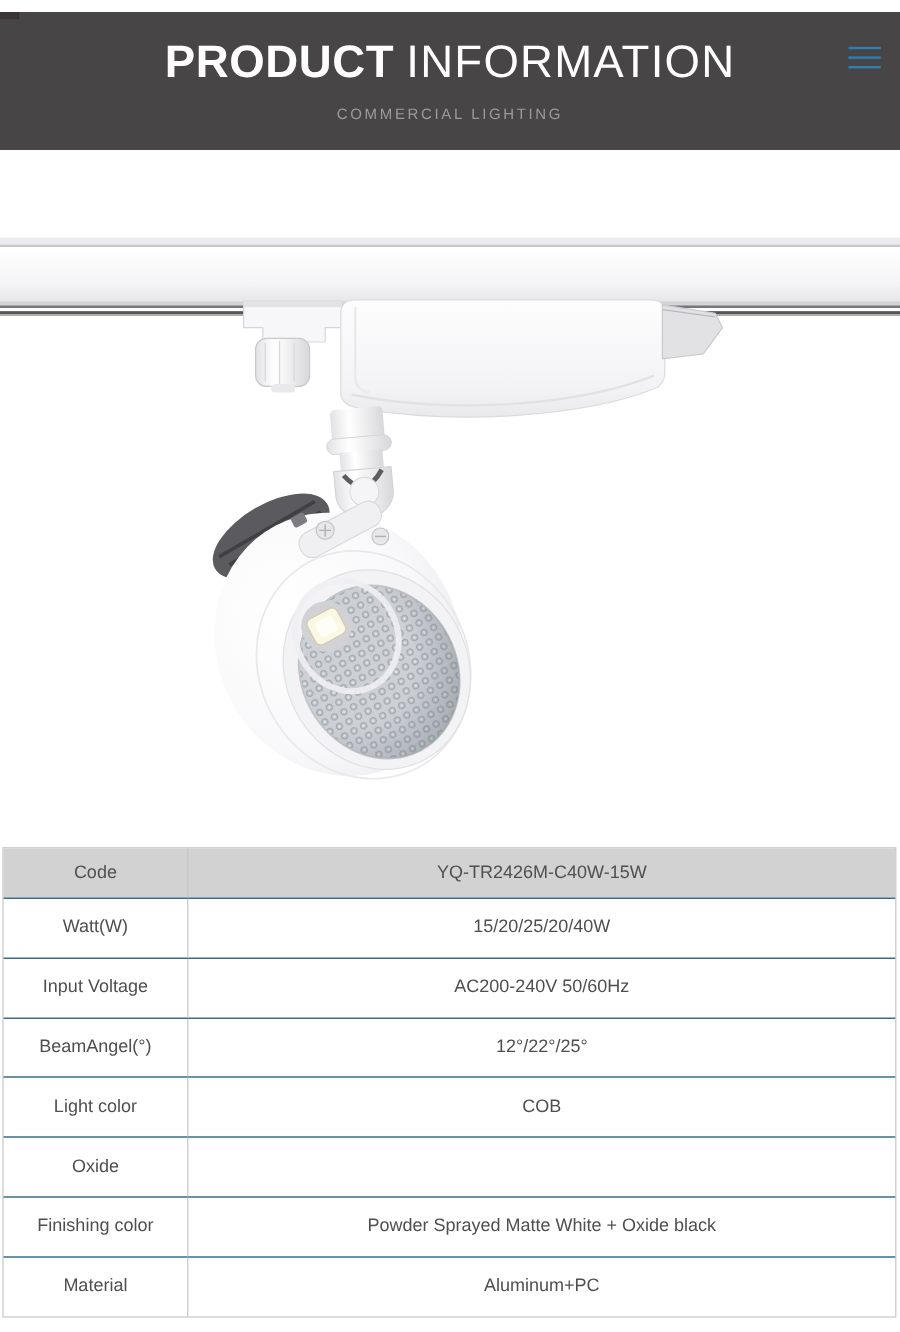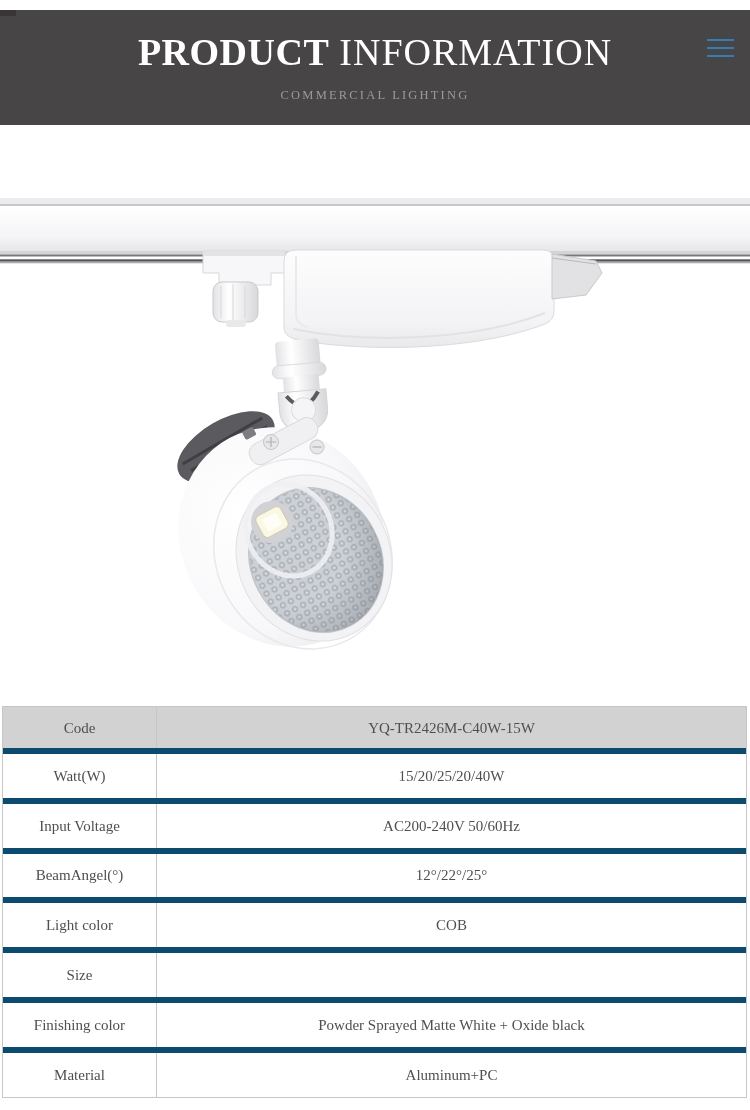--- a/index.html
+++ b/index.html
@@ -1,19 +1,19 @@
 <!DOCTYPE html>
 <html><head>
 <meta charset="utf-8">
 <style>
   html,body{margin:0;padding:0;background:#ffffff;}
   .page{
     position:relative;width:750px;height:1110px;margin:0 auto;
     background:#ffffff;overflow:hidden;
-    font-family:Liberation Serif, serif;
+    font-family:Liberation Sans, sans-serif;
   }
   
   .header{
     position:absolute;top:10px;left:0;width:750px;height:115px;
     background:#474545;
     display:flex;flex-direction:column;align-items:center;justify-content:center;
     gap:17px;
   }
   .corner-mark{position:absolute;top:0;left:0;width:16px;height:6px;background:#3b3434;}
   .title{color:#ffffff;font-size:38px;line-height:1;display:flex;gap:10px;align-items:baseline;white-space:nowrap;}
@@ -26,21 +26,21 @@
   }
   .menu span{display:block;height:2px;background:#2e7fb5;}
   
   .product-figure{position:absolute;top:130px;left:0;width:750px;height:560px;}
   .product-figure svg{display:block;width:750px;height:560px;}
   
   .spec-table{
     position:absolute;top:706px;left:2px;width:745px;
     border:1px solid #c6c6c6;box-sizing:border-box;
   }
-  .spec-row{display:flex;height:49.8px;border-top:6px solid #0c4a6e;box-sizing:border-box;}
+  .spec-row{display:flex;height:49.8px;border-top:1px solid #0c4a6e;box-sizing:border-box;}
   .spec-row:first-child{border-top:none;}
   .spec-row--head{height:41px;background:#d2d2d2;justify-content:flex-end;}
   .spec-cell{display:flex;align-items:center;justify-content:center;
     color:#4f4f4f;font-size:15px;line-height:1.2;text-align:center;}
   .spec-label{width:154px;border-right:1px solid #c6c6c6;box-sizing:border-box;flex-shrink:0;}
   .spec-value{flex:1;padding:12px 10px;}
 </style>
 </head>
 <body>
 
@@ -168,21 +168,21 @@
       </div>
       <div class="spec-row">
         <div class="spec-cell spec-label">BeamAngel(°)</div>
         <div class="spec-cell spec-value">12°/22°/25°</div>
       </div>
       <div class="spec-row">
         <div class="spec-cell spec-label">Light color</div>
         <div class="spec-cell spec-value">COB</div>
       </div>
       <div class="spec-row">
-        <div class="spec-cell spec-label">Size</div>
+        <div class="spec-cell spec-label">Oxide</div>
       </div>
       <div class="spec-row">
         <div class="spec-cell spec-label">Finishing color</div>
         <div class="spec-cell spec-value">Powder Sprayed Matte White + Oxide black</div>
       </div>
       <div class="spec-row">
         <div class="spec-cell spec-label">Material</div>
         <div class="spec-cell spec-value">Aluminum+PC</div>
       </div>
     </div>

